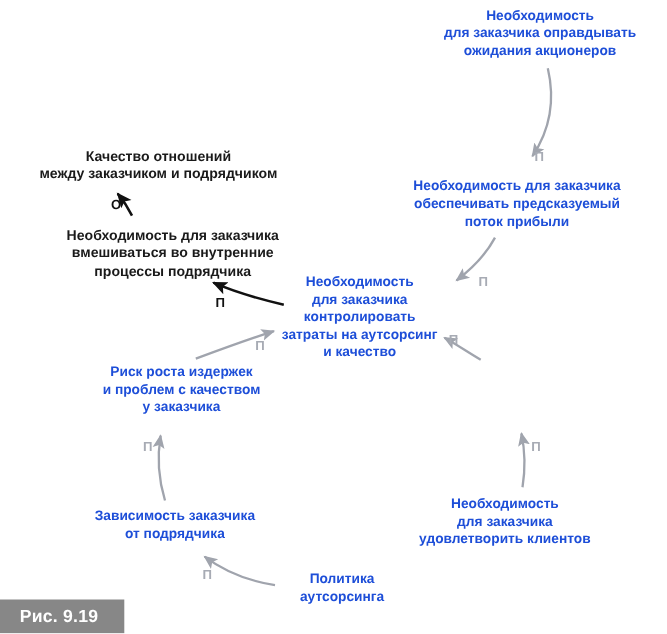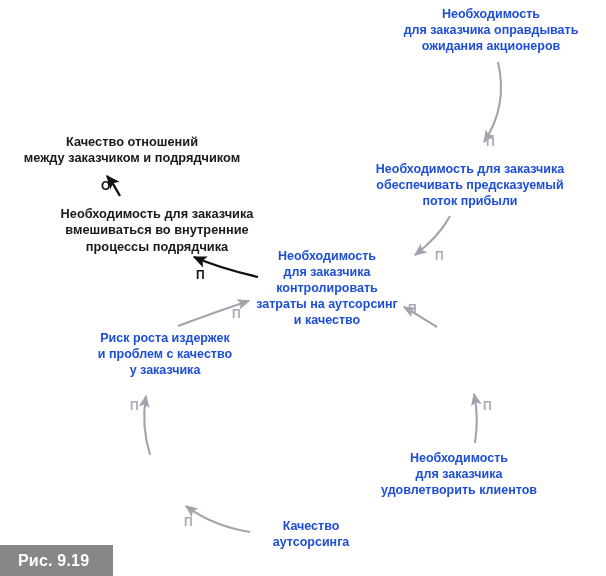--- a/index.html
+++ b/index.html
@@ -108,33 +108,35 @@
 для заказчика
 контролировать
 затраты на аутсорсинг
 и качество</div>
 
 
   <div class="node gray" style="left:373px; top:450px; width:172px;">Необходимость
 для заказчика
 удовлетворить клиентов</div>
 
-  <div class="node gray" style="left:256px; top:518px; width:110px;">Качество
+  <div class="node gray" style="left:256px; top:518px; width:110px;">Политика
 аутсорсинга</div>
 
+  <div class="node gray" style="left:73px; top:461px; width:172px;">Зависимость заказчика
+от подрядчика</div>
 
   <div class="node gray" style="left:83px; top:330px; width:164px;">Риск роста издержек
-и проблем с качество
+и проблем с качеством
 у заказчика</div>
 
   <div class="node dark" style="left:55px; top:206px; width:204px;">Необходимость для заказчика
 вмешиваться во внутренние
 процессы подрядчика</div>
 
-  <div class="node dark" style="left:16px; top:134px; width:232px;">Качество отношений
+  <div class="node dark" style="left:28px; top:134px; width:232px;">Качество отношений
 между заказчиком и подрядчиком</div>
 
   <div class="edge-label gray" style="left:486px; top:136px;">П</div>
 
   <div class="edge-label gray" style="left:435px; top:250px;">П</div>
 
   <div class="edge-label gray" style="left:408px; top:303px;">П</div>
 
   <div class="edge-label gray" style="left:483px; top:400px;">П</div>
 

